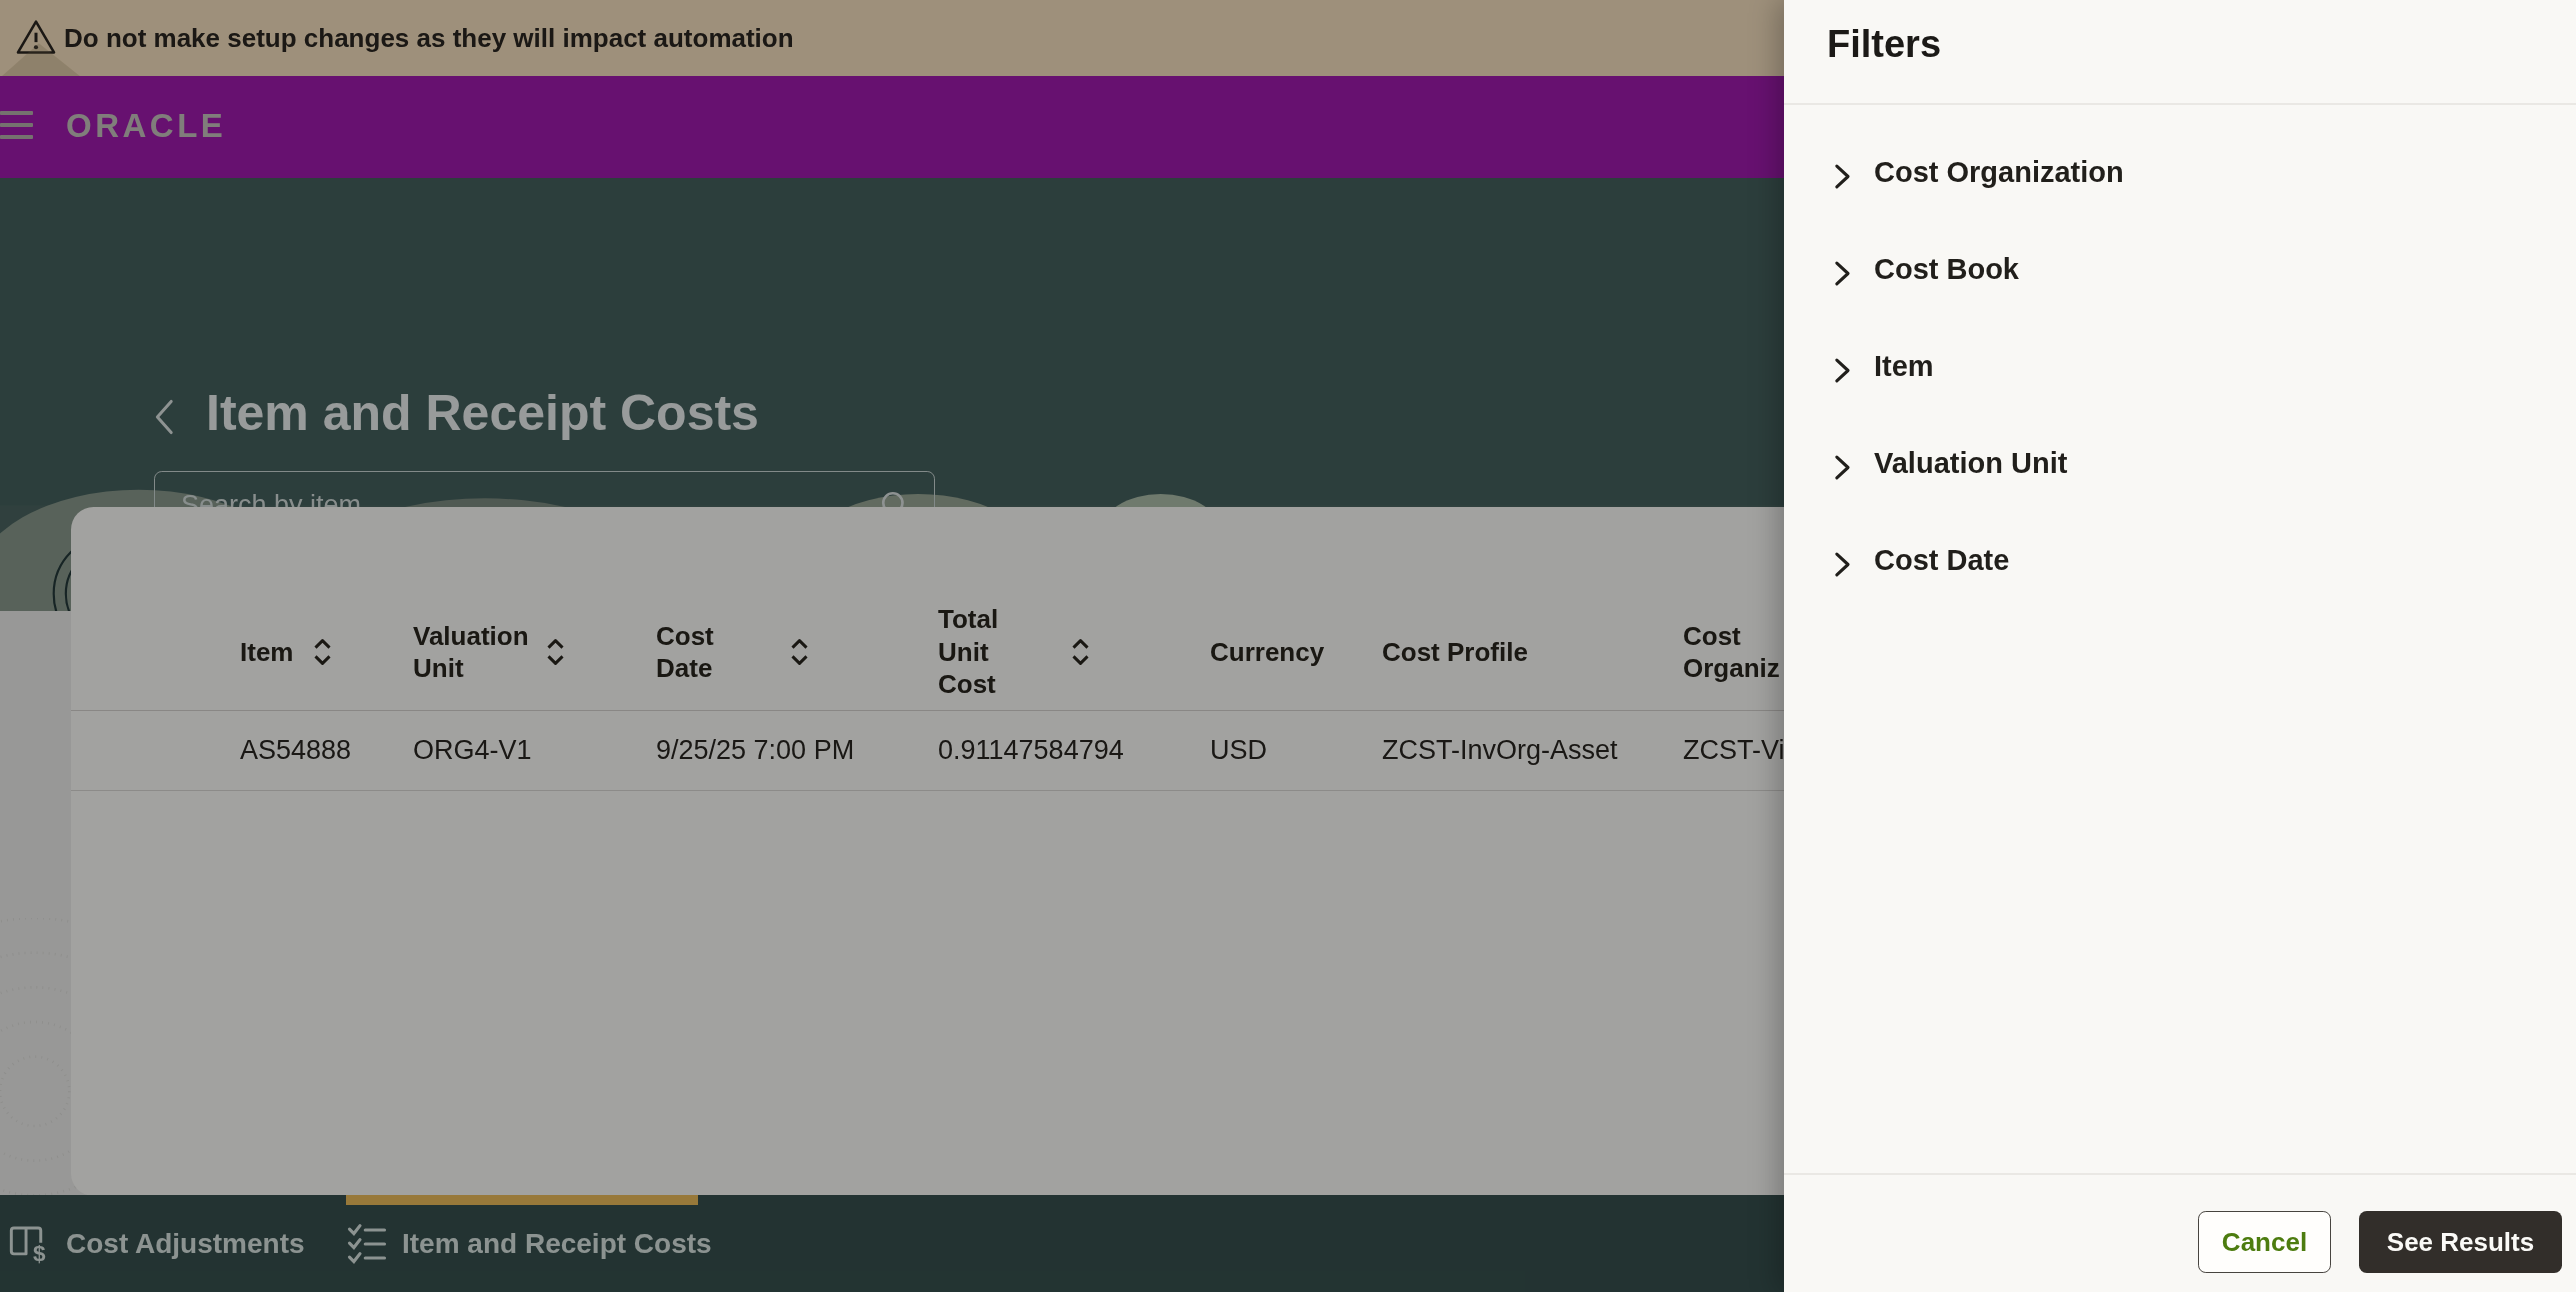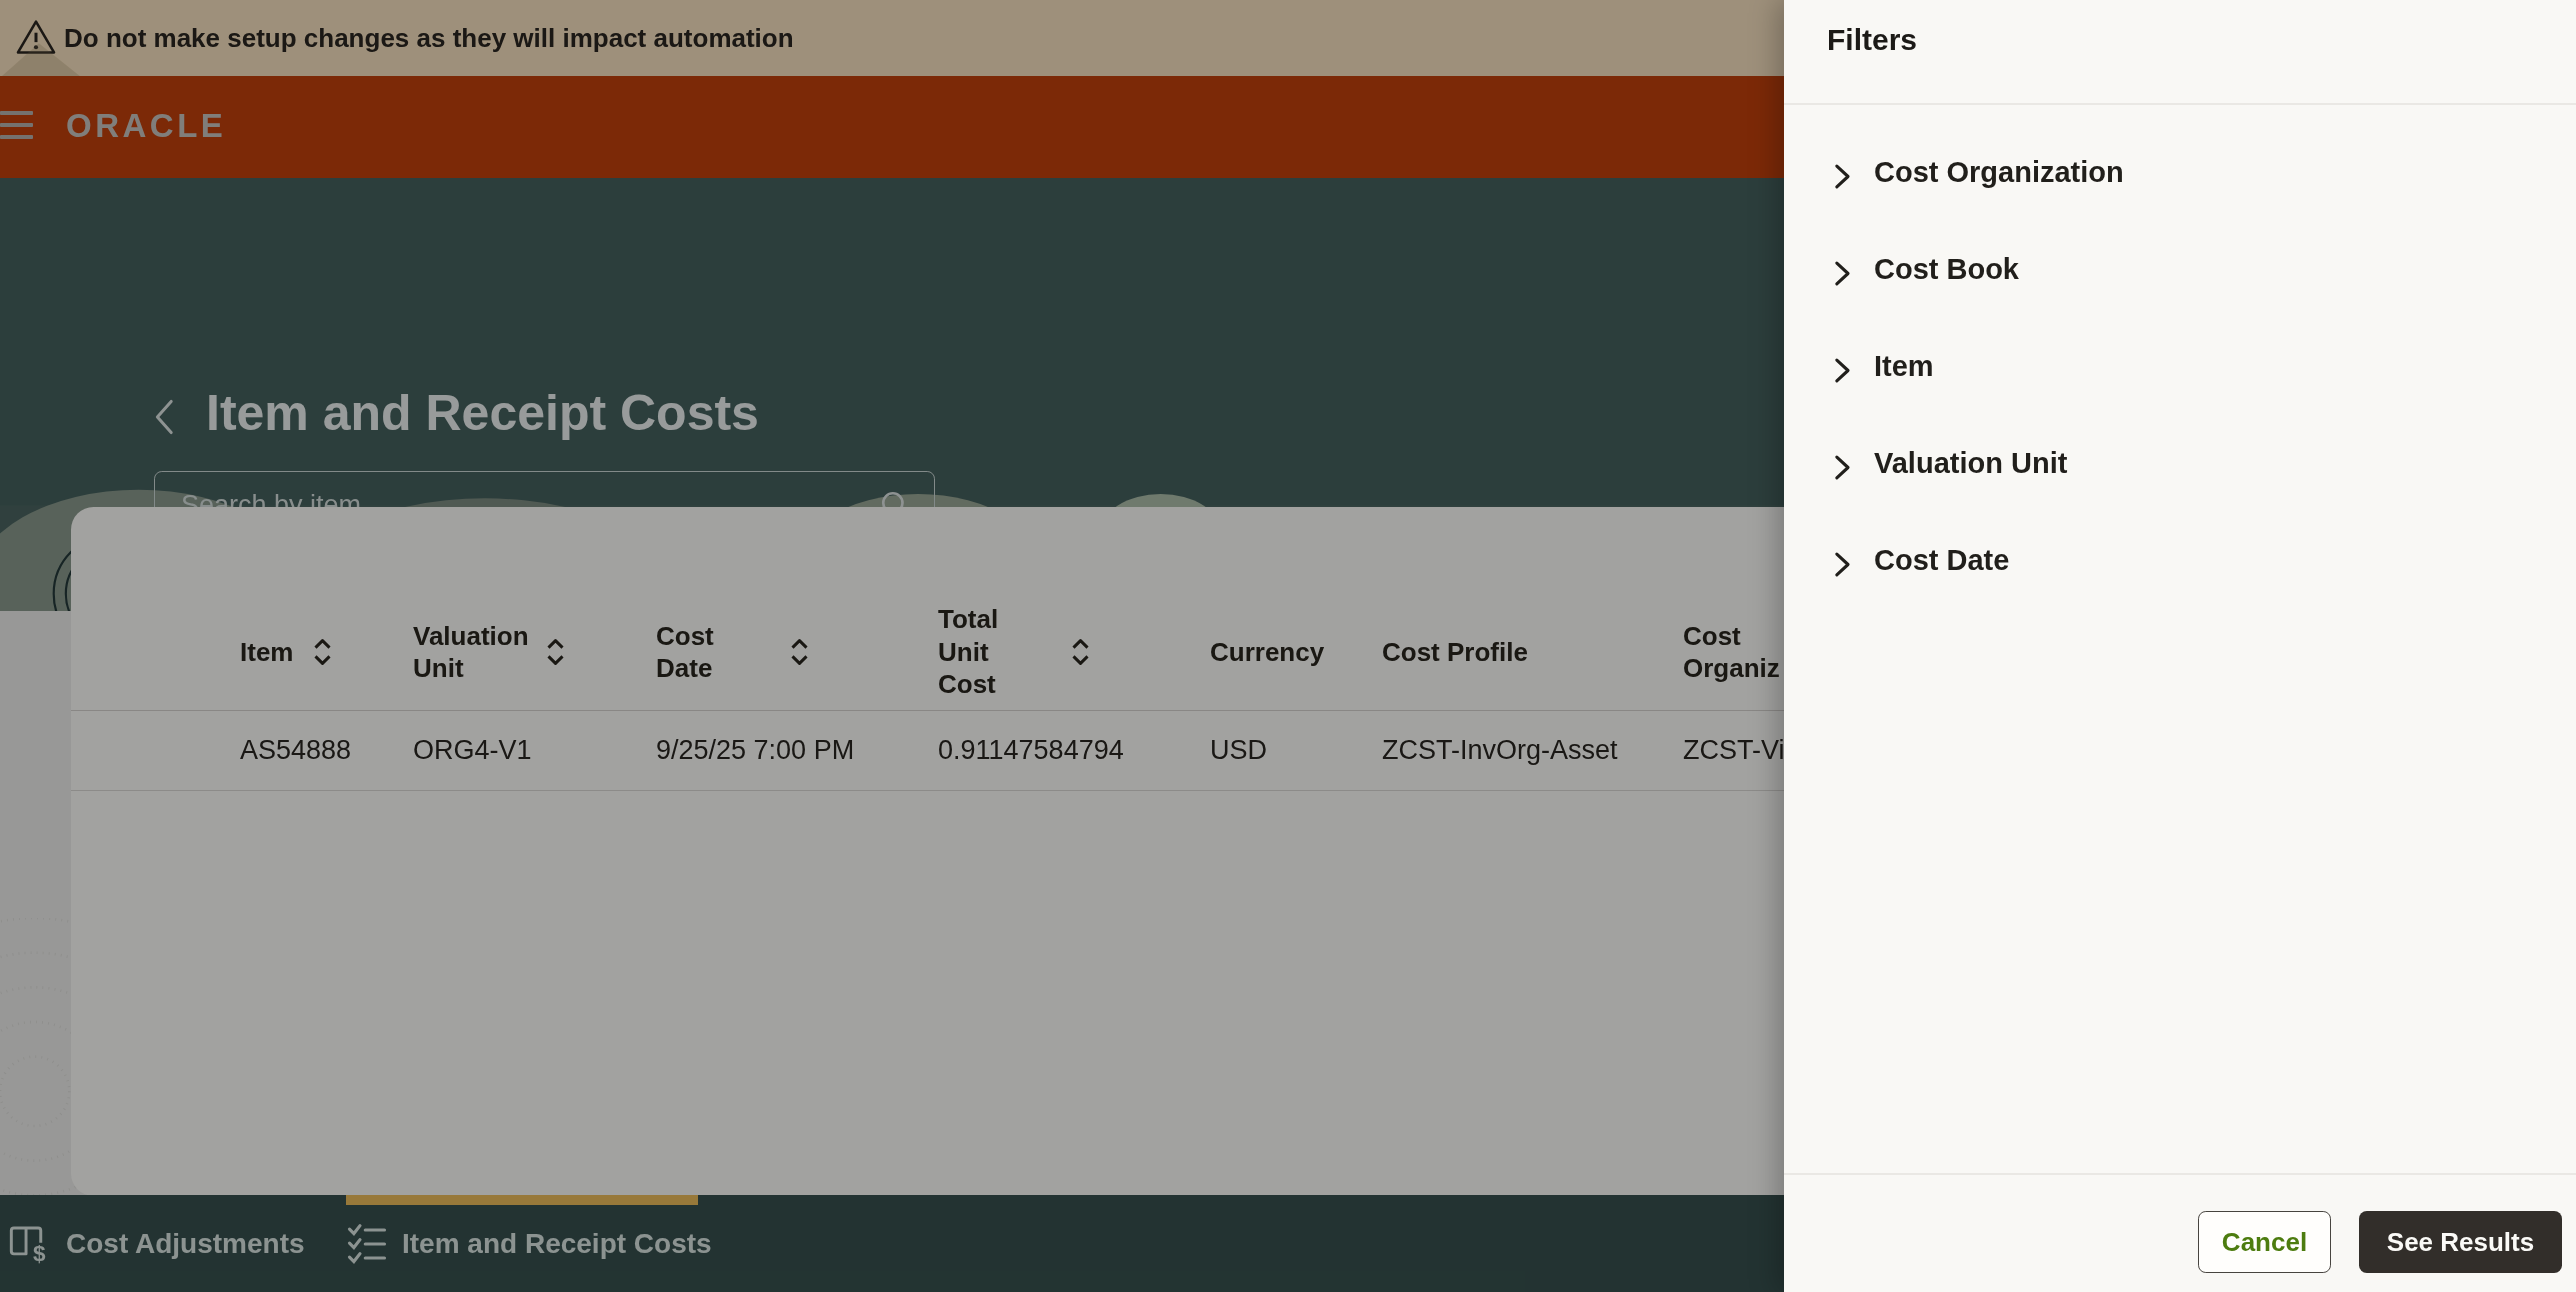--- a/index.html
+++ b/index.html
@@ -9,21 +9,21 @@
 
   
   .main { position:absolute; inset:0; z-index:1;padding-left:45px; }
 
   .warning-banner { position:absolute; left:0; top:0; width:2576px; height:76px;
     background:#f8e2c0; display:flex; align-items:center; }
   .warning-banner .wicon { position:absolute; left:15.6px; top:19px; }
   .warning-banner .wghost { position:absolute; left:0px; top:43px; opacity:.22; }
   .warning-text { margin-left:64px; font-size:26px; font-weight:600; color:#2b2722; }
 
-  .app-header { position:absolute; left:0; top:76px; width:2240px; height:102px; background:#c2410c; }
+  .app-header { position:absolute; left:0; top:76px; width:2240px; height:102px; background:#a21caf; }
   .hamburger { position:absolute; left:0px; top:35px; width:33px; height:33px; cursor:pointer; }
   .hamburger i { display:block; width:33px; height:4.3px; background:#b7b3ae; margin-bottom:7.8px; border-radius:0.9px; }
   .brand { position:absolute; left:66px; top:31px; font-size:33px; font-weight:700;
     letter-spacing:3.5px; color:#c9c5c0; }
 
   .hero { position:absolute; left:0; top:178px; width:2576px; height:433px; background:#46615f; overflow:hidden; }
   .hero-pattern { position:absolute; left:0; bottom:0; width:2576px; height:130px; }
   .back-btn { position:absolute; left:147px; top:213px; width:38px; height:52px; cursor:pointer; }
   .page-title { position:absolute; left:206px; top:206px; font-size:50px; font-weight:700; color:#eef3f2; }
   .search-box { position:absolute; left:154px; top:293px; width:781px; height:69px;
@@ -57,21 +57,21 @@
   .tab-indicator { position:absolute; left:346px; top:0; width:352px; height:9.5px; background:#eebd5b; }
   .tab { position:absolute; top:0; height:97px; display:flex; align-items:center; gap:14px;
     font-size:28px; font-weight:600; color:#dbe6e3; cursor:pointer; }
   .tab.t1 { left:7px; } .tab.t2 { left:346px; }
 
   .scrim { position:absolute; inset:0; background:rgba(0,0,0,0.36); z-index:2; }
 
   
   .drawer { position:absolute; left:1784px; top:0; width:792px; height:1292px; background:#f9f8f5;
     z-index:3; box-shadow:-7px 0 26px rgba(0,0,0,.25); }
-  .drawer-title { position:absolute; left:43px; top:22.5px; font-size:30px; font-weight:700; color:#1c1a17; }
+  .drawer-title { position:absolute; left:43px; top:22.5px; font-size:38px; font-weight:700; color:#1c1a17; }
   .drawer-hr { position:absolute; left:0; top:103px; width:792px; height:1.7px; background:#eae8e4; }
   .fsections { position:absolute; left:0; top:149px; width:792px; }
   .fsection { height:97px; display:flex; align-items:flex-start; padding:7px 0 0 45px; cursor:pointer; }
   .fsection svg { margin-top:5.2px; }
   .fsection .flabel { margin-left:19px; font-size:29px; font-weight:700; color:#211f1b; }
   .drawer-foot-hr { position:absolute; left:0; top:1173px; width:792px; height:1.7px; background:#eae8e4; }
   .btn-cancel { position:absolute; left:414px; top:1211px; width:133px; height:62px;
     background:#fffefc; border:1.7px solid #47443f; border-radius:7.8px;
     font-size:26px; font-weight:700; color:#4d7c0f; font-family:"Liberation Sans",sans-serif; cursor:pointer; }
   .btn-primary { position:absolute; left:575px; top:1211px; width:203px; height:62px;

